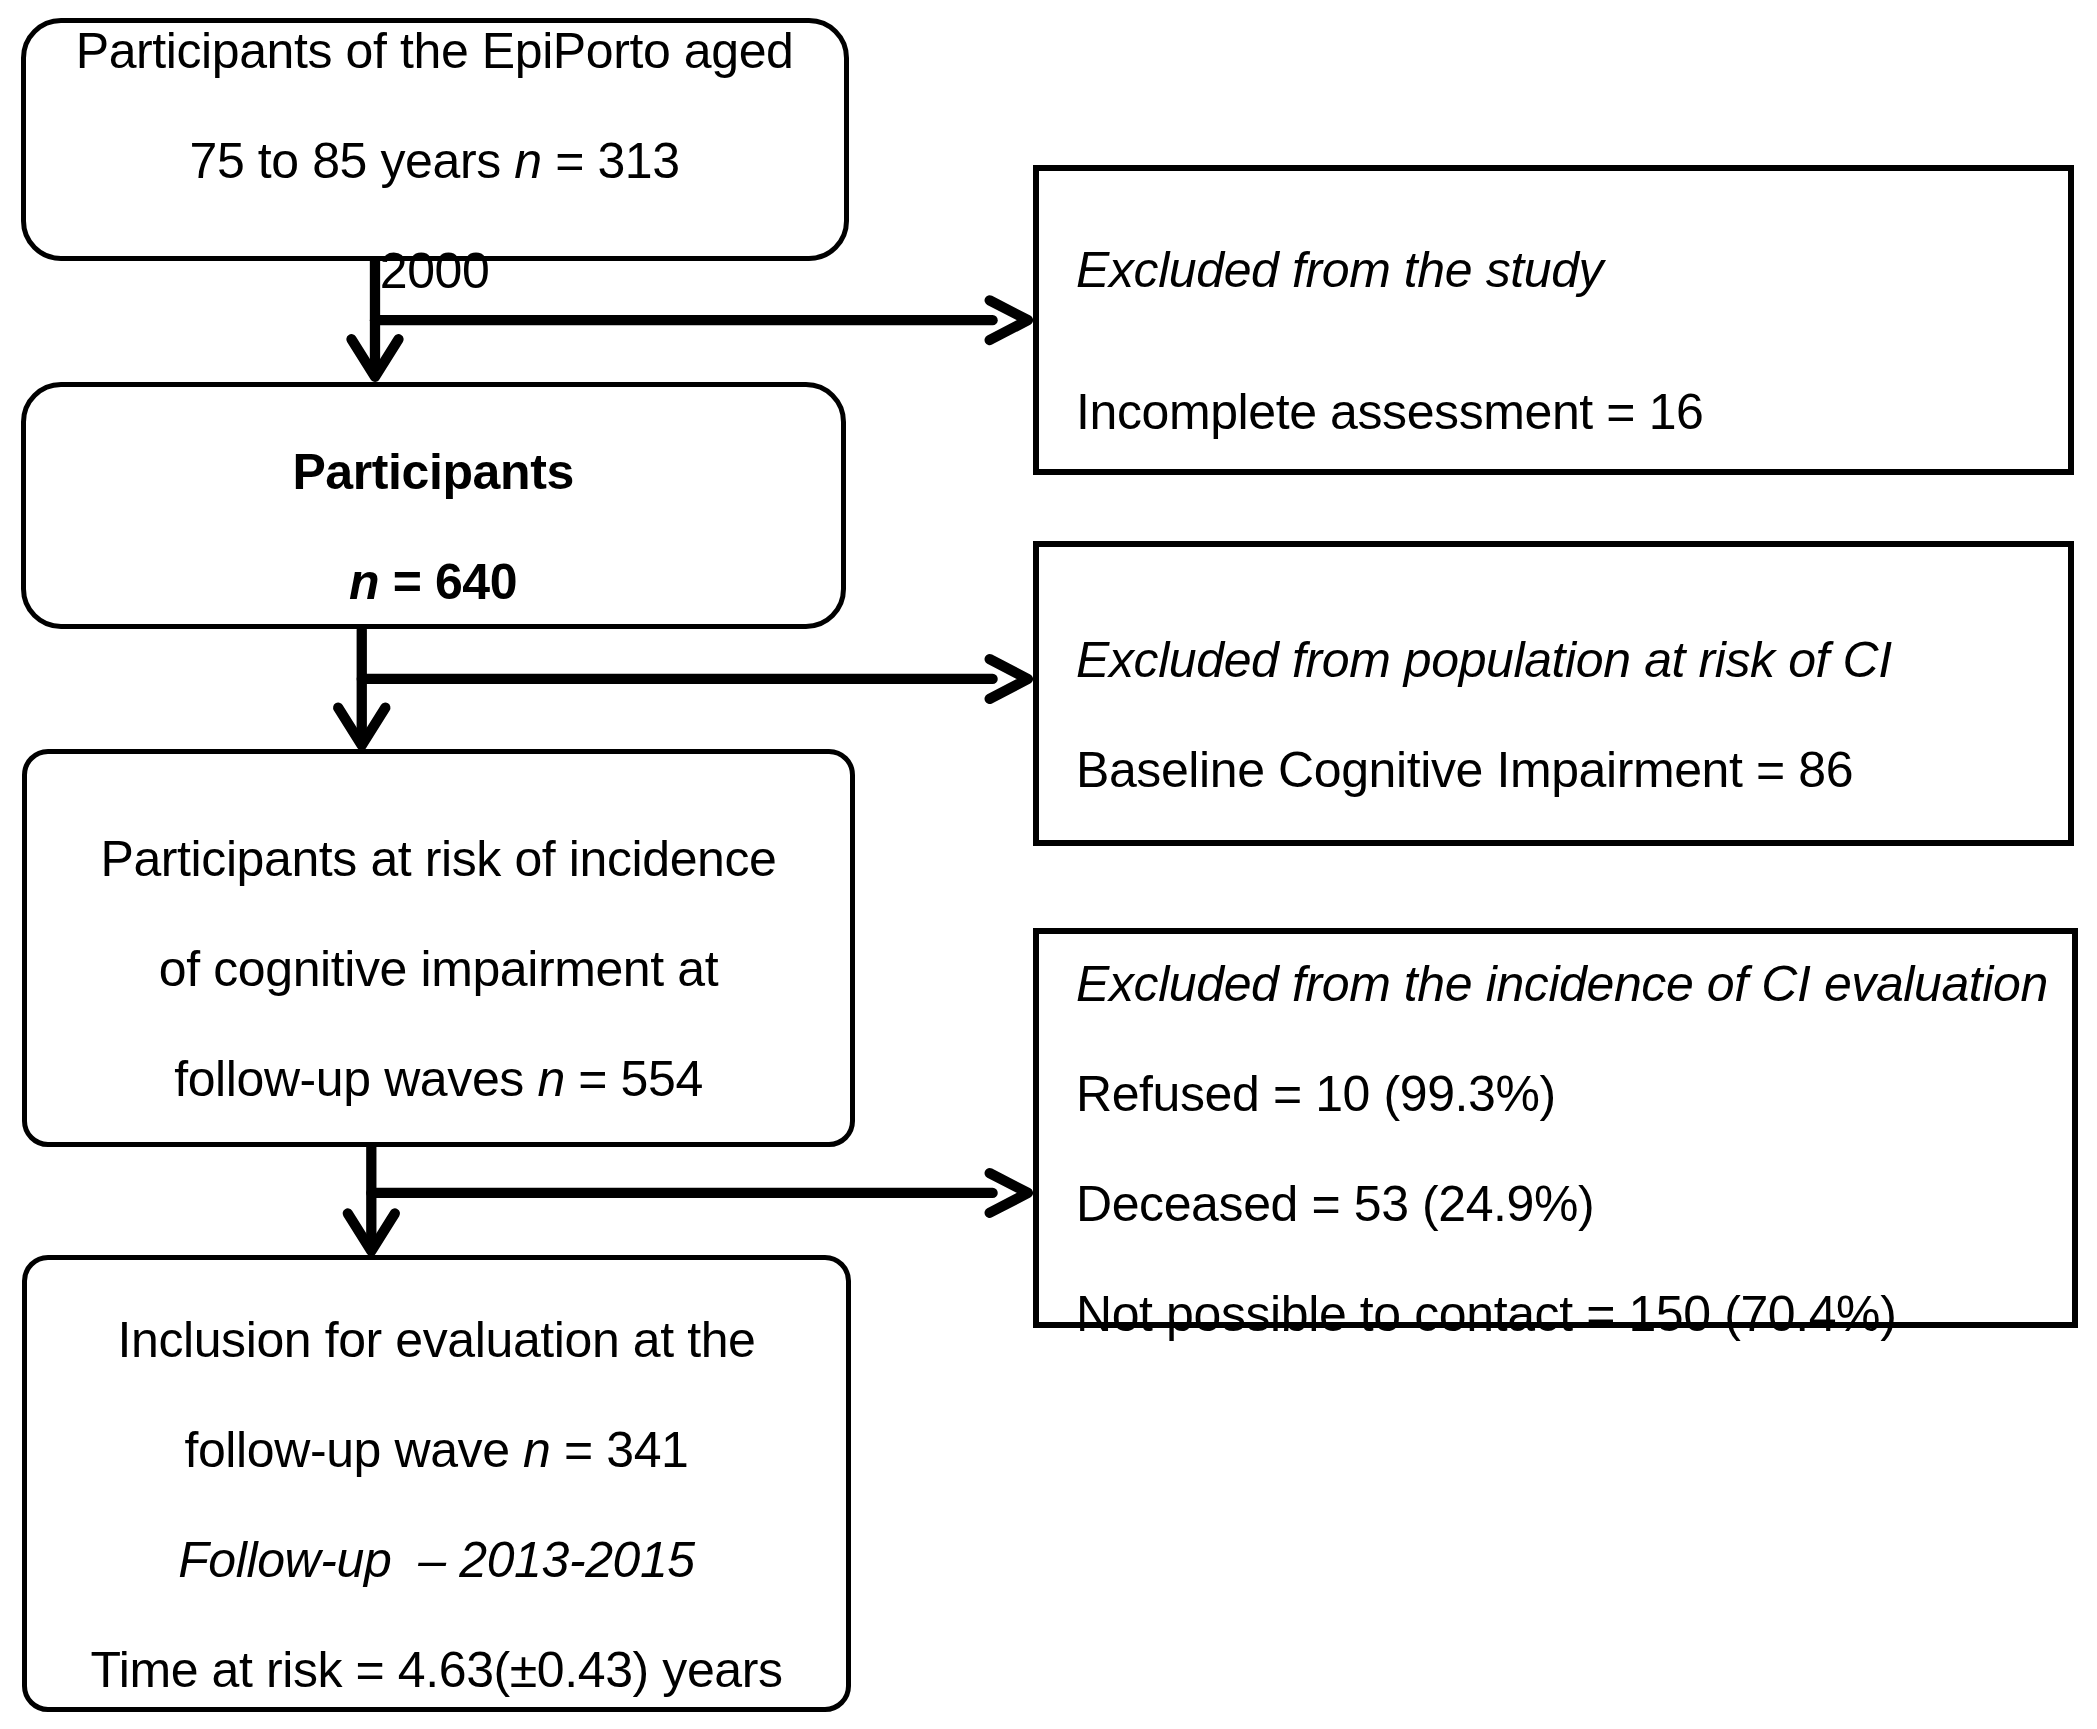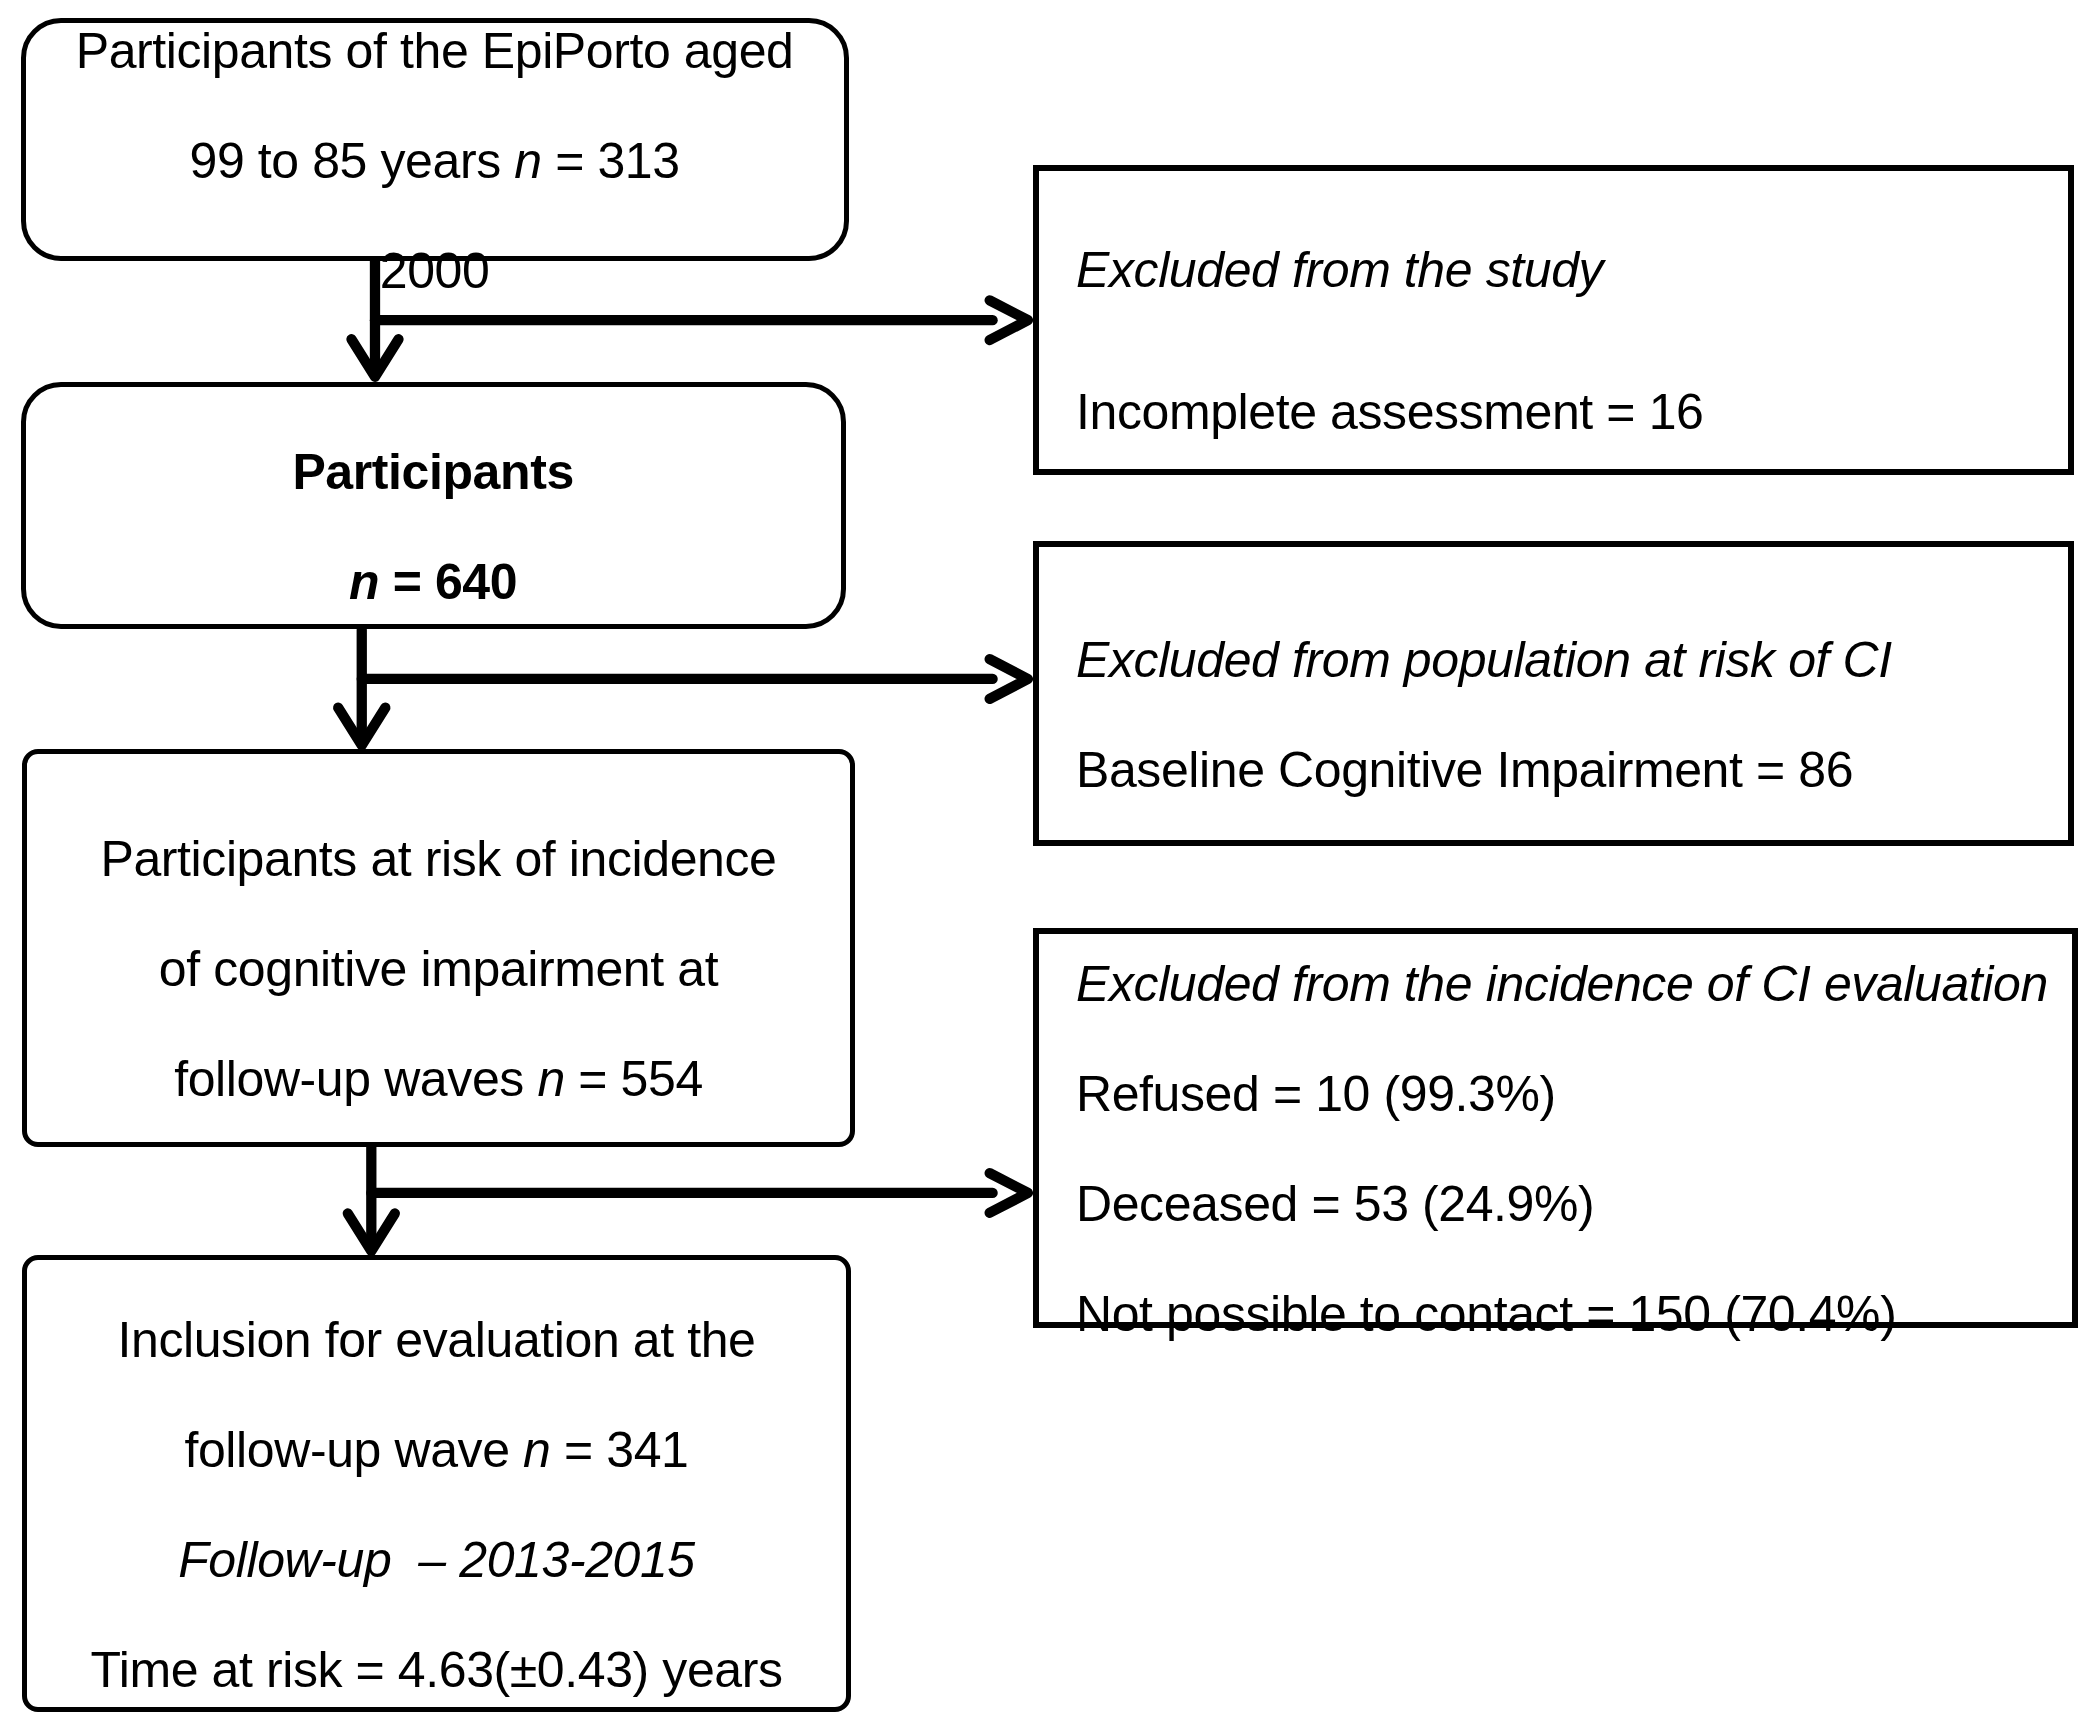--- a/index.html
+++ b/index.html
@@ -30,21 +30,21 @@
     background: #ffffff;
     display: flex;
     flex-direction: column;
     justify-content: center;
   }
   .lbox {
     border-radius: 40px;
     align-items: center;
     text-align: center;
   }
-  .lbox.bigr { border-radius: 16px; }
+  .lbox.bigr { border-radius: 26px; }
   .rbox {
     border-width: 6.6px;
     border-radius: 0;
     align-items: flex-start;
     text-align: left;
     padding-left: 37px;
     padding-right: 14.7px;
   }
   .line {
     font-size: 50px;
@@ -89,21 +89,21 @@
       <polyline class="stroke" points="473,1650 505,1701 537,1650"></polyline>
     </g>
     <g>
       <line class="stroke" x1="505" y1="1622" x2="1350" y2="1622"></line>
       <polyline class="stroke" points="1346,1595 1398,1622 1346,1649"></polyline>
     </g>
   </svg>
 
   <div id="b1" class="box lbox">
     <div class="line"><span>Participants of the EpiPorto aged</span></div>
-    <div class="line"><span>99 to 85 years </span><span class="it">n</span><span> = 313</span></div>
+    <div class="line"><span>75 to 85 years </span><span class="it">n</span><span> = 313</span></div>
     <div class="line"><span>2000</span></div>
   </div>
 
   <div id="b2" class="box lbox">
     <div class="line"><span>Participants</span></div>
     <div class="line"><span class="it">n</span><span> = 640</span></div>
   </div>
 
   <div id="b3" class="box lbox bigr">
     <div class="line"><span>Participants at risk of incidence</span></div>

